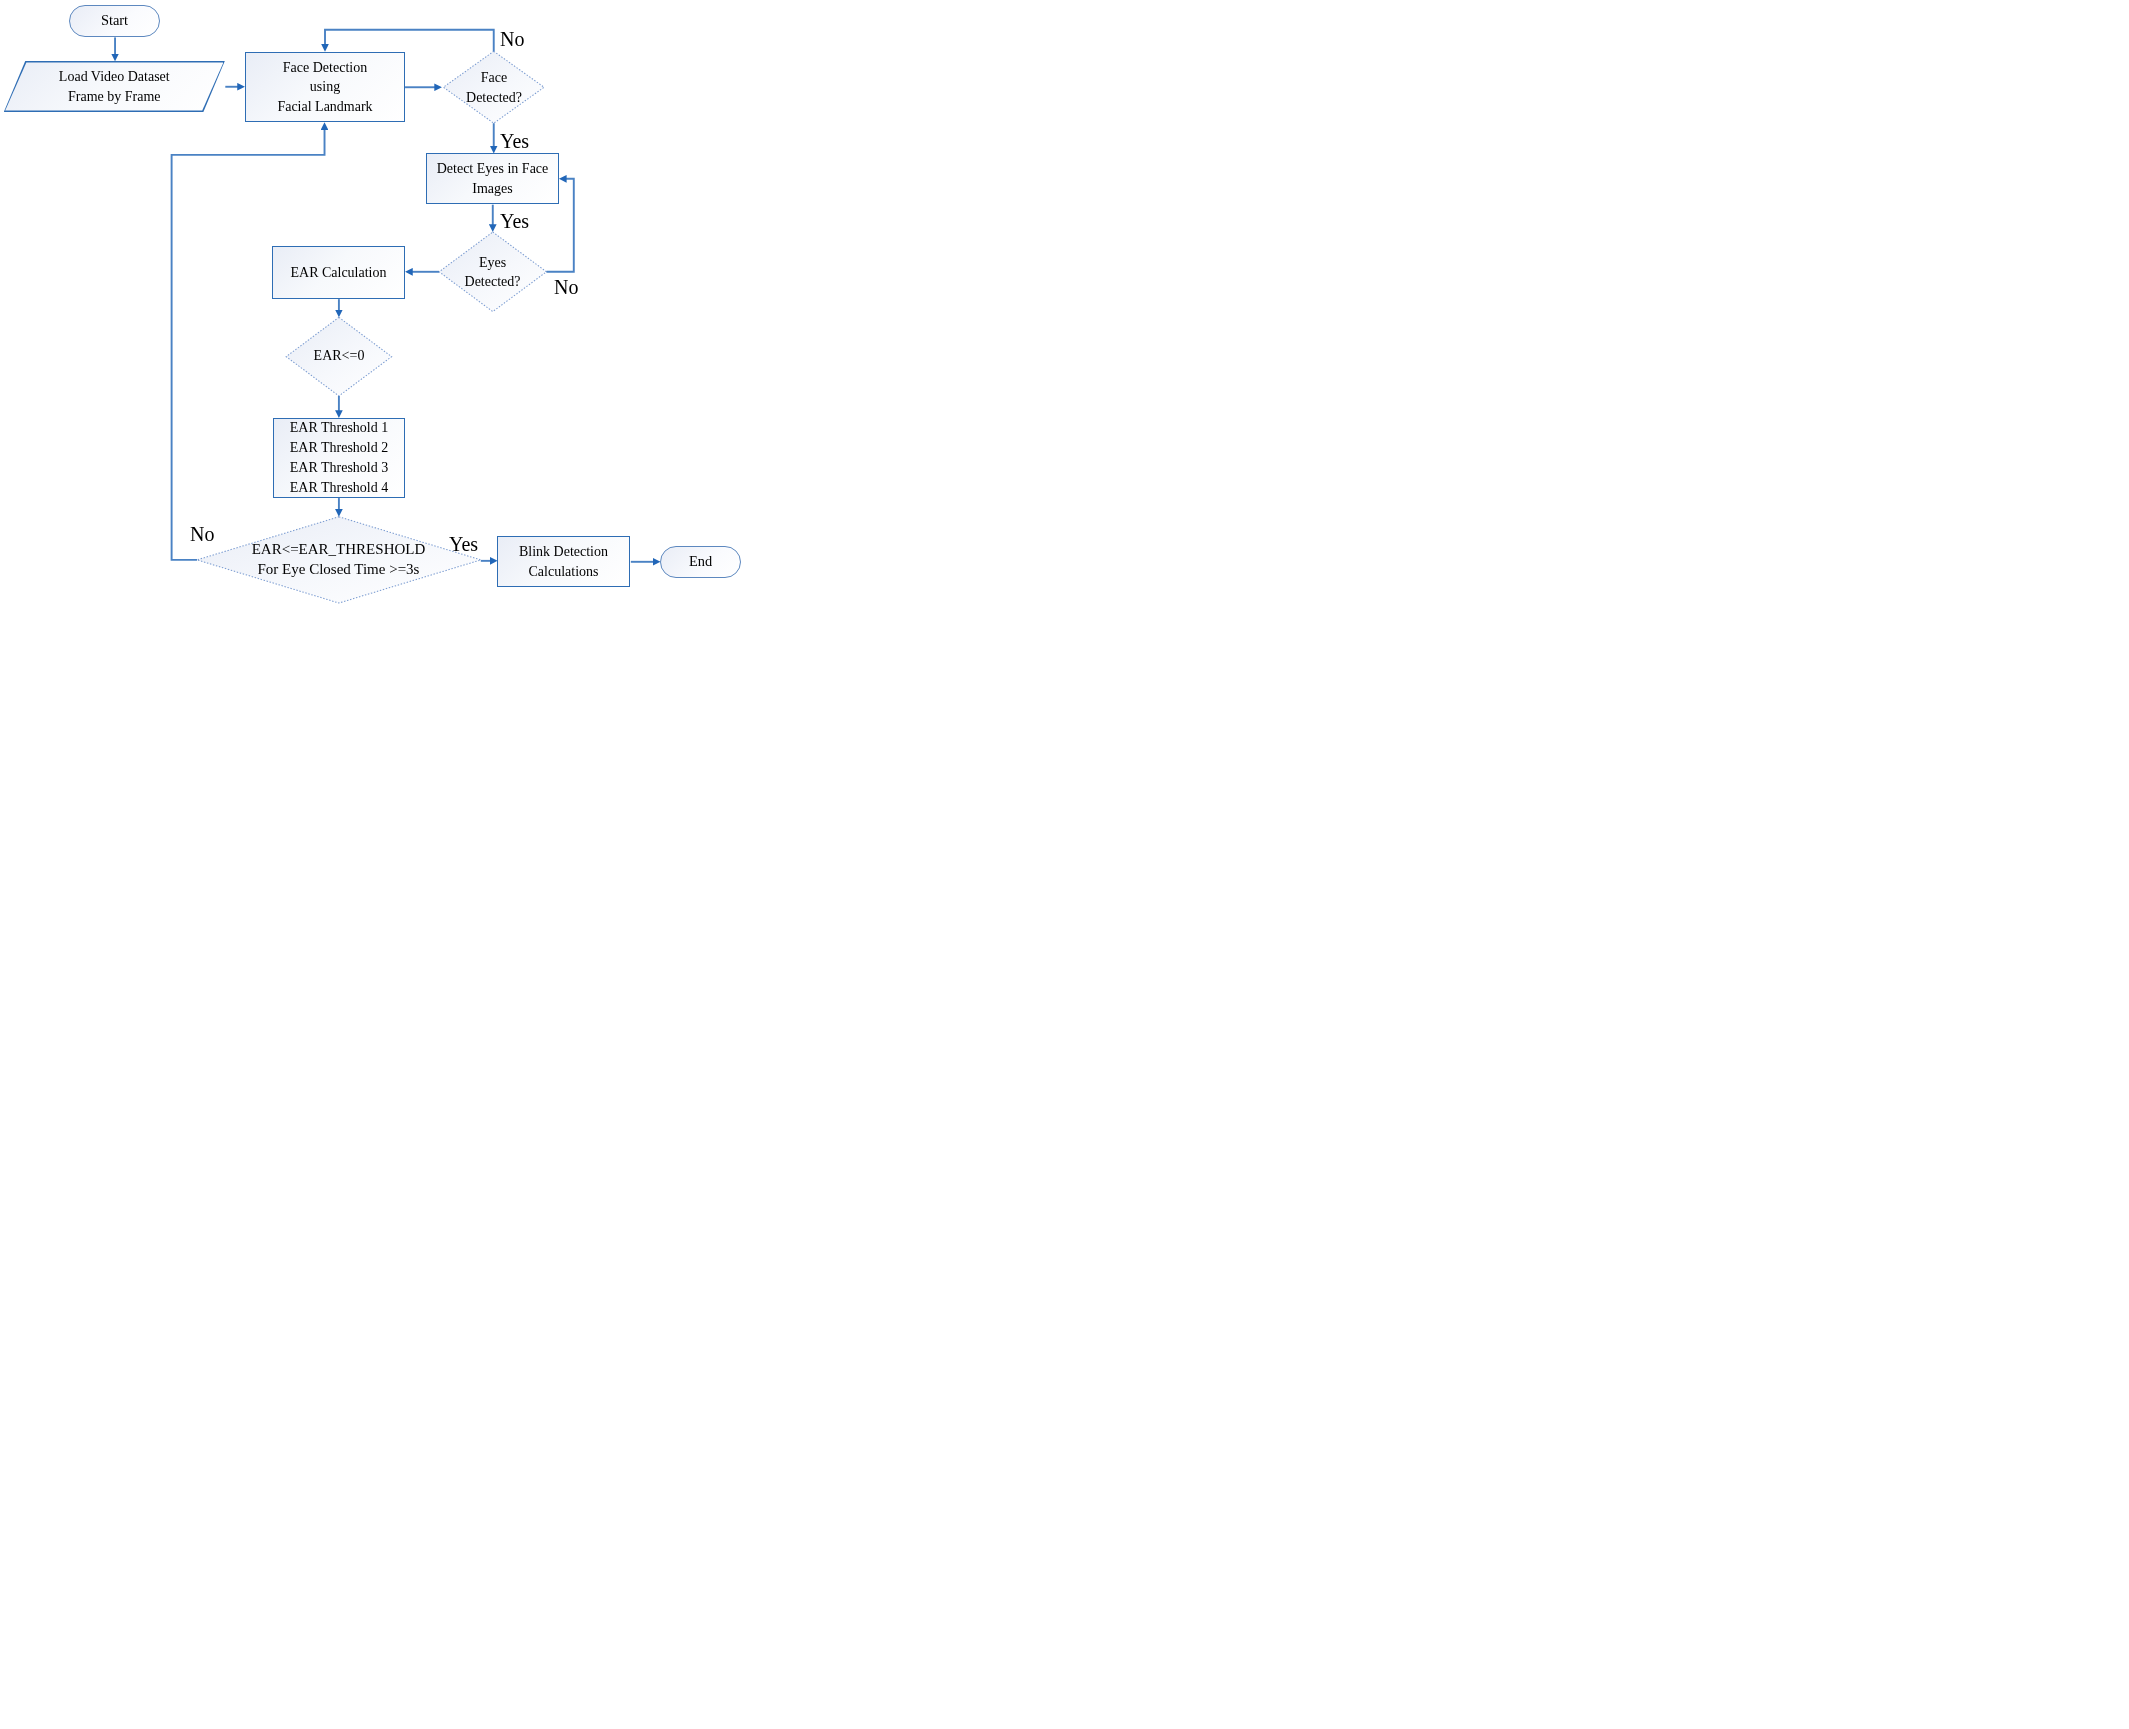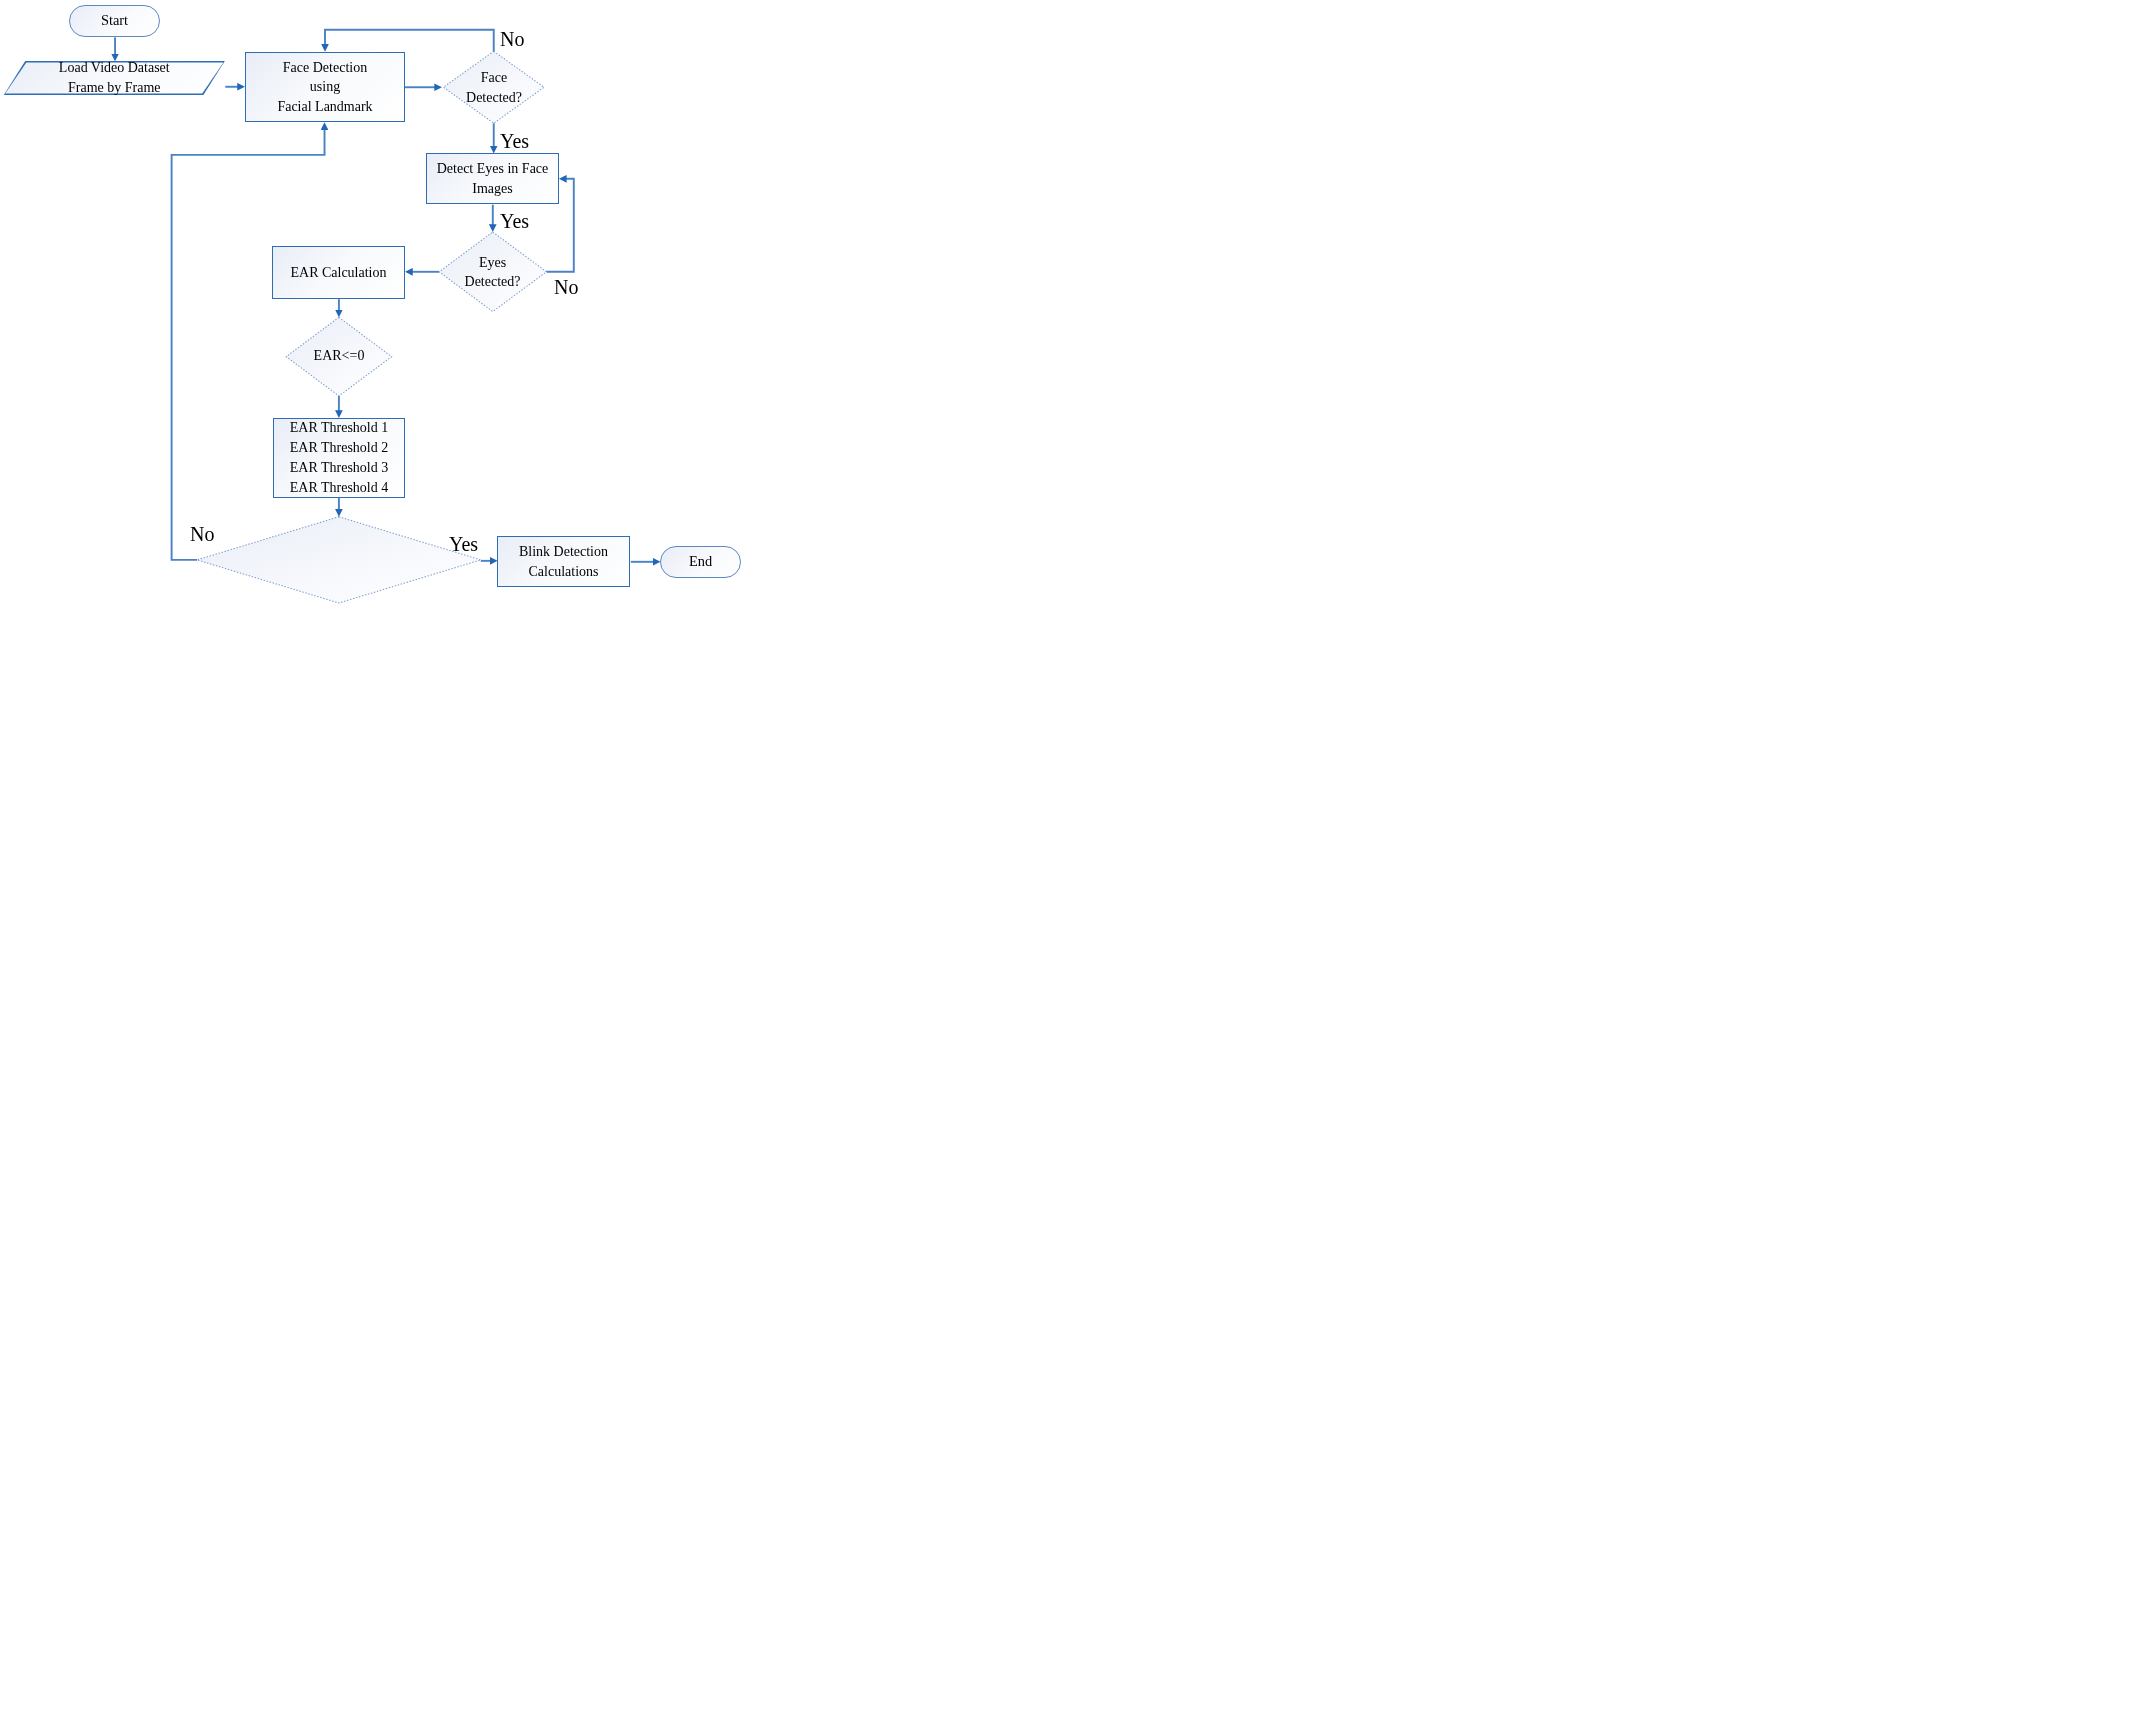--- a/index.html
+++ b/index.html
@@ -98,21 +98,21 @@
     <path class="edge" marker-end="url(#arrow)" d="M707 1039 V1064"></path>
     <path class="edge" marker-end="url(#arrow)" d="M411 1168 H358 V323 H677 V269"></path>
     <path class="edge" marker-end="url(#arrow)" d="M1003 1170 H1024"></path>
     <path class="edge" marker-end="url(#arrow)" d="M1316 1172 H1364"></path>
   </svg>
 
   <div class="node terminator" style="left:69px;top:4.8px;width:91px;height:32px;text-align:center;">
     <span>Start</span>
   </div>
 
-  <div class="para-outer" style="left:3.8px;top:61px;width:221px;height:34px;text-decoration:underline;">
+  <div class="para-outer" style="left:3.8px;top:61px;width:221px;height:51px;text-decoration:underline;">
     <div class="para-border"></div>
     <div class="para-fill"></div>
     <div class="para-text">
       <span>Load Video Dataset</span>
       <span>Frame by Frame</span>
     </div>
   </div>
 
   <div class="node rect" style="left:245px;top:52px;width:160px;height:70px;">
     <span>Face Detection</span>
@@ -143,20 +143,24 @@
     <span>EAR&lt;=0</span>
   </div>
 
   <div class="node rect thresholds" style="left:273px;top:418px;width:132px;height:80px;">
     <span>EAR Threshold 1</span>
     <span>EAR Threshold 2</span>
     <span>EAR Threshold 3</span>
     <span>EAR Threshold 4</span>
   </div>
 
+  <div class="diamond-label big" style="left:209px;top:526px;width:259px;height:67px;">
+    <span>EAR&lt;=EAR_THRESHOLD</span>
+    <span>For Eye Closed Time &gt;=3s</span>
+  </div>
 
   <div class="node rect" style="left:497px;top:536px;width:133px;height:51px;">
     <span>Blink Detection</span>
     <span>Calculations</span>
   </div>
 
   <div class="node terminator" style="left:660px;top:546px;width:81px;height:32px;">
     <span>End</span>
   </div>
 

